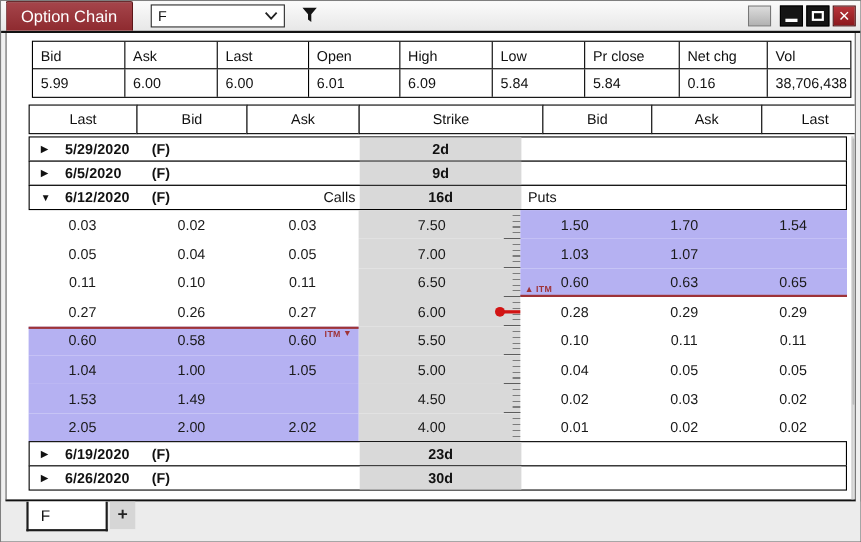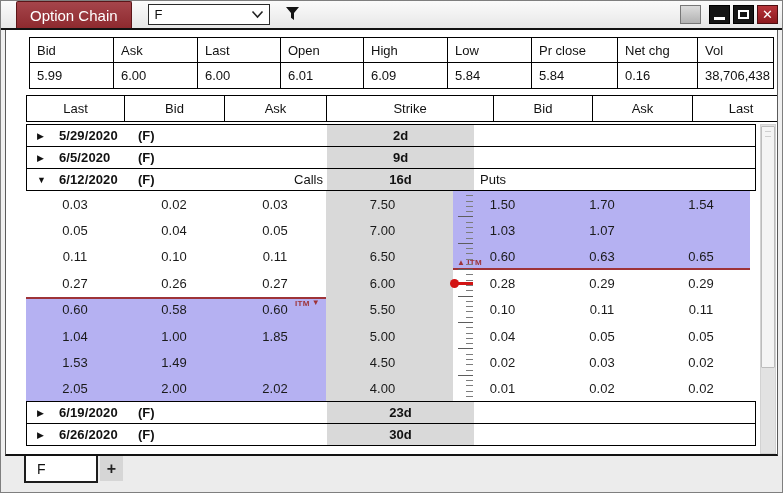--- a/index.html
+++ b/index.html
@@ -1,20 +1,20 @@
 <!DOCTYPE html>
 <html style="--accent-red: #8e2a2f; --itm-highlight: #b5b1f2; --itm-line: #9e3338; --strike-bg: #d9d9d9; --marker-red: #d21414;"><head>
 <meta charset="utf-8">
 <style>
   html,body{margin:0;padding:0;background:#c9c9c9;font-family:"Liberation Sans","DejaVu Sans",sans-serif;}
   *{box-sizing:border-box;cursor:default;}
   .window{width:783px;height:493px;background:#f0f0f0;border:1px solid #7f7f7f;display:flex;flex-direction:column;position:relative;}
   
   .titlebar{height:29px;flex:0 0 29px;display:flex;align-items:center;background:linear-gradient(#fbfbfb,#e7e7e7);border-bottom:2px solid #121212;padding-right:4px;}
-  .title-tab{height:27px;margin-left:15px;padding:0 13px;display:flex;align-items:center;background:linear-gradient(#a5454b,var(--accent-red));border:1px solid #5c1518;border-bottom:none;border-radius:2px 2px 0 0;color:#fff;font-size:15px;}
+  .title-tab{height:27px;margin-left:4px;padding:0 13px;display:flex;align-items:center;background:linear-gradient(#a5454b,var(--accent-red));border:1px solid #5c1518;border-bottom:none;border-radius:2px 2px 0 0;color:#fff;font-size:15px;}
   .symbol-select{margin-left:16px;width:122px;height:21px;background:#fff;border:1px solid #2a2a2a;display:flex;align-items:center;padding:0 5px 0 6px;font-size:13px;color:#111;}
   .symbol-select .chev{margin-left:auto;display:flex;align-items:center;}
   .filter-btn{margin-left:13px;width:20px;height:20px;display:flex;align-items:center;justify-content:center;background:transparent;border:none;}
   .win-btns{margin-left:auto;display:flex;align-items:center;gap:3px;}
   .wbtn{width:21px;height:19px;border:1px solid #777;display:flex;align-items:center;justify-content:center;}
   .wbtn.blank{background:linear-gradient(#dcdcdc,#b2b2b2);margin-right:5px;}
   .wbtn.dark{background:#151515;border-color:#000;}
   .wbtn.close{background:linear-gradient(#b7343a,#8c181d);border-color:#4e0d10;color:#fff;font-size:13px;font-weight:bold;line-height:1;}
   .glyph-min{width:11px;height:3px;background:#fff;margin-top:8px;}
   .glyph-max{width:11px;height:9px;border:2px solid #fff;background:#151515;}
@@ -48,21 +48,21 @@
   
   .opt-block{position:relative;}
   .opt-row{display:flex;height:26.4px;font-size:13px;color:#1a1a1a;}
   .side{display:flex;position:relative;}
   .call-side{width:300px;}
   .put-side{width:297px;}
   .side.itm{background:var(--itm-highlight);}
   .ocell{display:flex;align-items:center;justify-content:center;}
   .call-side .ocell:nth-child(1){width:98px}.call-side .ocell:nth-child(2){width:100px}.call-side .ocell:nth-child(3){width:102px}
   .put-side .ocell:nth-child(1){width:99px}.put-side .ocell:nth-child(2){width:100px}.put-side .ocell:nth-child(3){width:98px}
-  .strike-cell{width:127px;background:var(--strike-bg);display:flex;align-items:center;justify-content:center;padding-right:14px;}
+  .strike-cell{width:147px;background:var(--strike-bg);display:flex;align-items:center;justify-content:center;padding-right:14px;}
   .side.pb::after{content:"";position:absolute;left:0;right:0;bottom:0;height:2px;background:var(--itm-line);}
   .side.cb::after{content:"";position:absolute;left:0;right:0;top:0;height:2px;background:var(--itm-line);}
   .itm-marker{position:absolute;display:flex;align-items:center;gap:2px;font-size:8px;font-weight:bold;color:var(--itm-line);letter-spacing:.3px;}
   .itm-marker .tri{font-size:8px;line-height:8px;}
   .itm-marker.up{left:4px;bottom:3px;}
   .itm-marker.down{right:6px;top:2px;}
   .ruler{position:absolute;left:431px;top:0;width:16px;height:211.2px;pointer-events:none;
     background-image:
       repeating-linear-gradient(to bottom,transparent 0 25.4px,#5d5d5d 25.4px 26.4px),
       repeating-linear-gradient(to bottom,transparent 0 4.28px,#7c7c7c 4.28px 5.28px);
@@ -264,21 +264,21 @@
                 <div class="side put-side">
                   <div class="ocell">0.10</div>
                   <div class="ocell">0.11</div>
                   <div class="ocell">0.11</div>
                 </div>
               </div>
               <div class="opt-row">
                 <div class="side call-side itm">
                   <div class="ocell">1.04</div>
                   <div class="ocell">1.00</div>
-                  <div class="ocell">1.85</div>
+                  <div class="ocell">1.05</div>
                 </div>
                 <div class="strike-cell">
                   <span>5.00</span>
                 </div>
                 <div class="side put-side">
                   <div class="ocell">0.04</div>
                   <div class="ocell">0.05</div>
                   <div class="ocell">0.05</div>
                 </div>
               </div>

